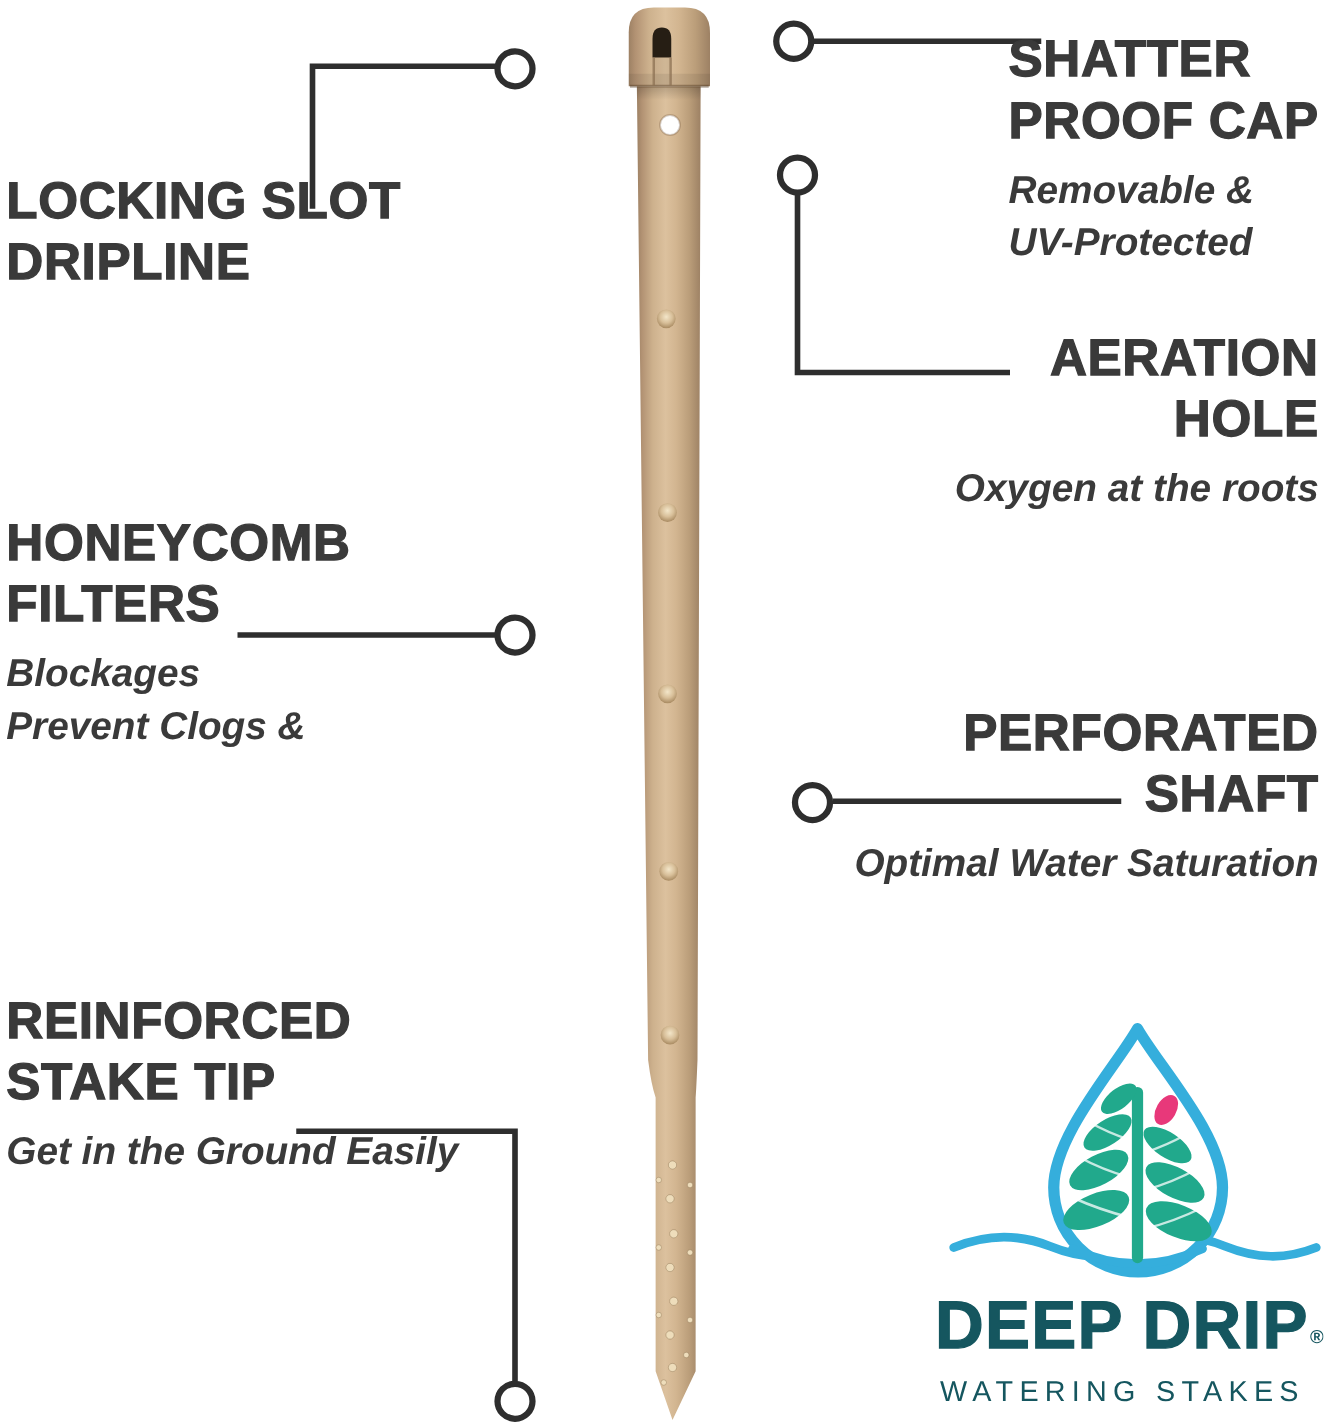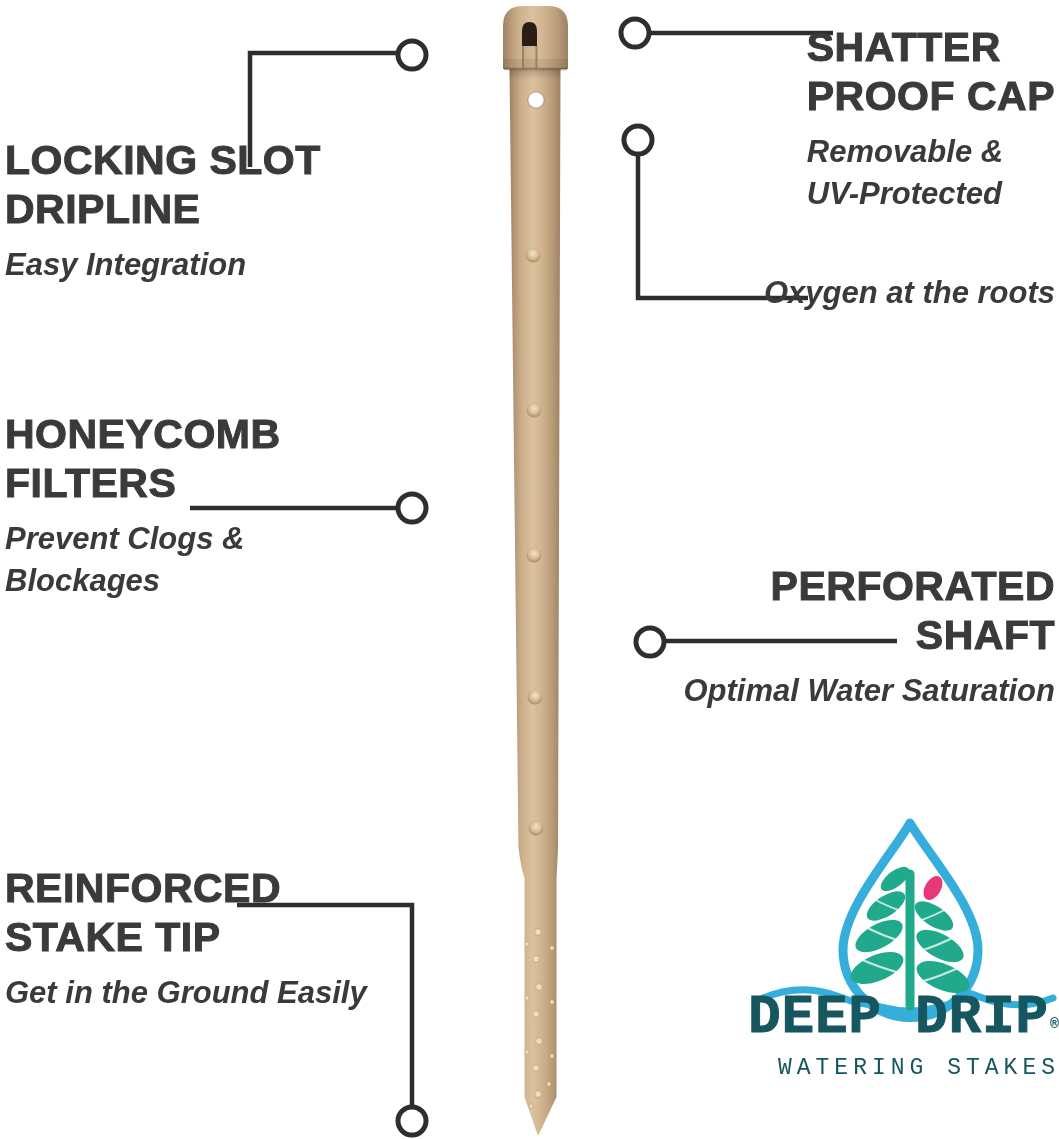--- a/index.html
+++ b/index.html
@@ -29,31 +29,30 @@
   }
   .callout .subtitle{
     font-style:italic;font-weight:700;font-size:31px;line-height:42px;
     margin-top:10px;color:var(--text-dark);
   }
   .c-dripline{left:5px;top:136px;}
   .c-shatter{right:4px;top:23px;}
   .c-aeration{right:4px;top:262px;text-align:right;}
   .c-honeycomb{left:5px;top:410px;}
   .c-perforated{right:4px;top:562px;text-align:right;}
-  .c-reinforced{left:5px;top:864px;}
+  .c-reinforced{left:5px;top:792px;}
   .wave,.mound{stroke:var(--logo-blue);stroke-width:7;fill:none;stroke-linecap:round;}
   .drop{stroke:var(--logo-blue);stroke-width:9;fill:#ffffff;stroke-linejoin:round;}
   .stem{stroke:var(--logo-green);stroke-width:9;fill:none;stroke-linecap:round;}
   .leaf{fill:var(--logo-green);}
   .vein{stroke:#ffffff;stroke-width:2;fill:none;opacity:.75;}
   .bud{fill:var(--logo-pink);}
   .logo-text{
-    position:absolute;left:748px;top:990px;width:312px;text-align:right;
+    position:absolute;left:748px;top:1032px;width:312px;text-align:left;
     color:var(--logo-teal);
-    font-family:Liberation Mono, monospace;
   }
   .brand{
     font-weight:700;font-size:54px;line-height:56px;letter-spacing:1px;
     -webkit-text-stroke:1px var(--logo-teal);white-space:nowrap;
   }
   .reg{font-size:15px;vertical-align:4px;margin-left:1px;-webkit-text-stroke:0;}
   .tagline{
     font-weight:400;font-size:23px;line-height:30px;letter-spacing:5px;
     margin-top:0;padding-left:4px;white-space:nowrap;
   }
@@ -149,52 +148,52 @@
       <polyline class="connector" points="237,905 412,905 412,1105"></polyline>
       <circle class="marker" cx="412" cy="1121" r="14"></circle>
     </g>
   </svg>
 
   <div class="callout c-dripline">
     <div class="title">
       <div>LOCKING SLOT</div>
       <div>DRIPLINE</div>
     </div>
-    <div class="subtitle">
-      <div>Easy Integration</div>
-      <div></div>
-    </div>
   </div>
 
   <div class="callout c-shatter">
     <div class="title">
       <div>SHATTER</div>
       <div>PROOF CAP</div>
     </div>
     <div class="subtitle">
       <div>Removable &amp;</div>
       <div>UV-Protected</div>
     </div>
   </div>
 
   <div class="callout c-aeration">
+    <div class="title">
+      <div>AERATION</div>
+      <div>HOLE</div>
+    </div>
     <div class="subtitle">
       <div>Oxygen at the roots</div>
       <div></div>
     </div>
   </div>
 
   <div class="callout c-honeycomb">
     <div class="title">
       <div>HONEYCOMB</div>
       <div>FILTERS</div>
     </div>
     <div class="subtitle">
+      <div>Blockages</div>
       <div>Prevent Clogs &amp;</div>
-      <div>Blockages</div>
     </div>
   </div>
 
   <div class="callout c-perforated">
     <div class="title">
       <div>PERFORATED</div>
       <div>SHAFT</div>
     </div>
     <div class="subtitle">
       <div>Optimal Water Saturation</div>

